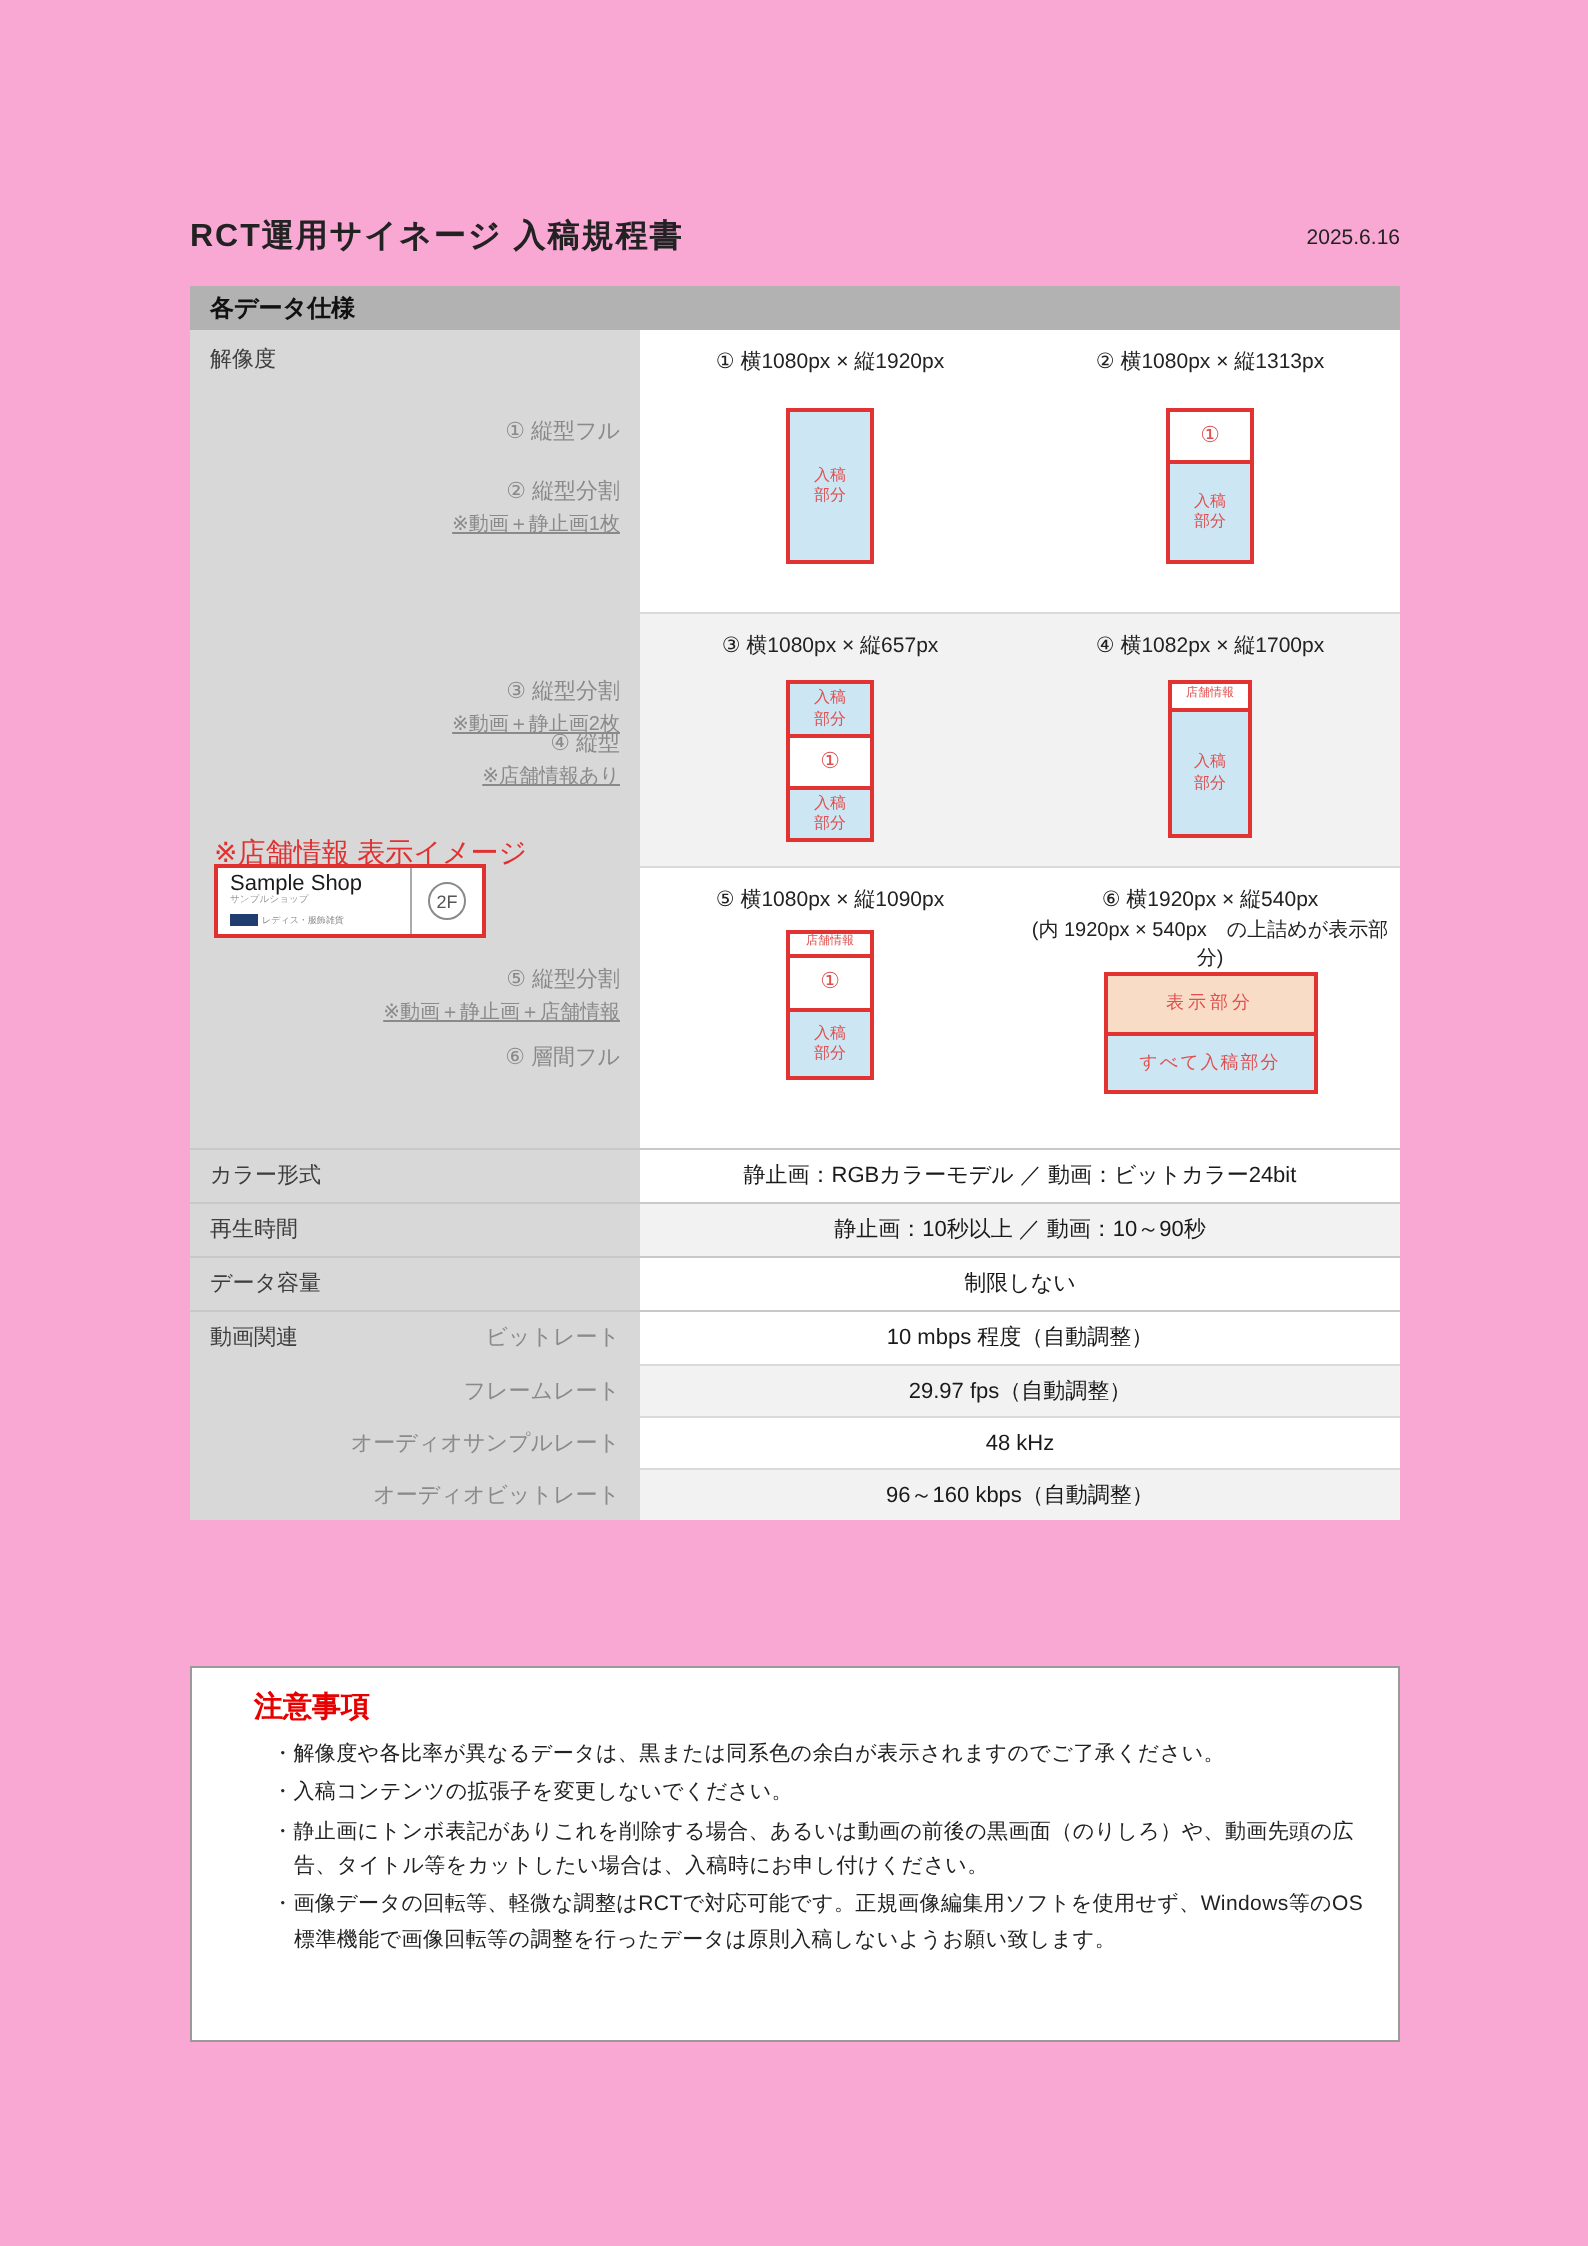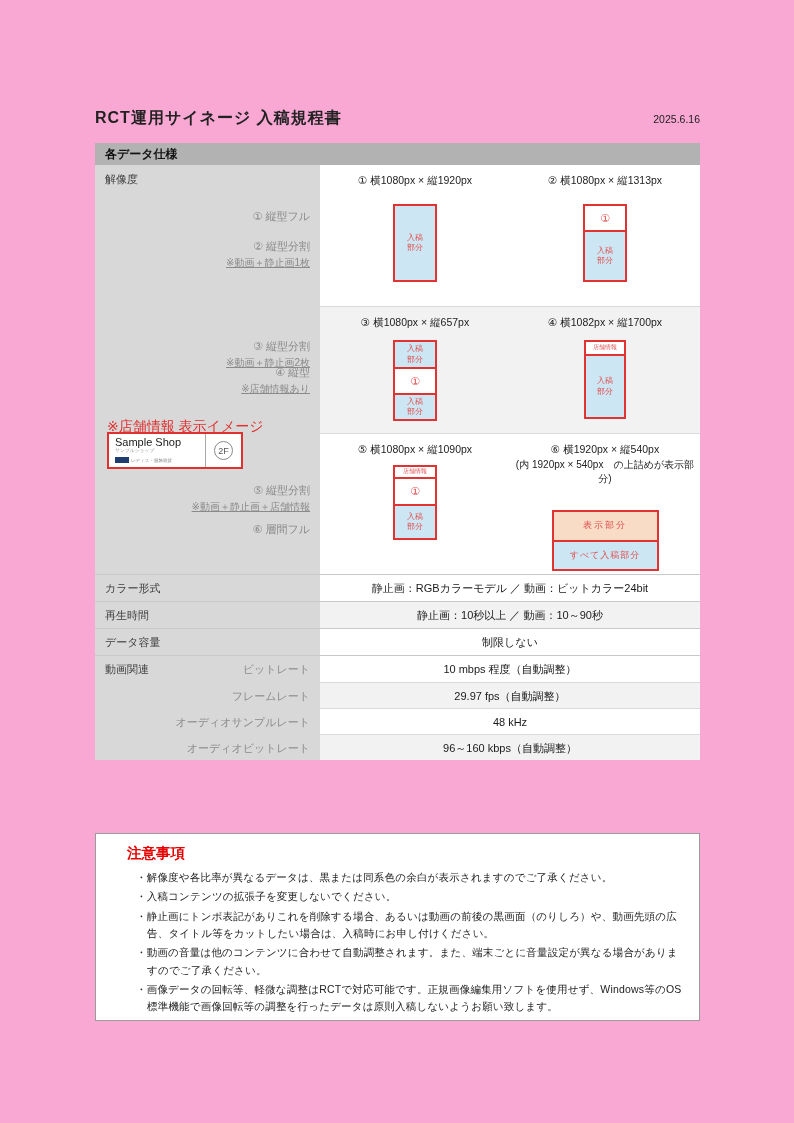--- a/index.html
+++ b/index.html
@@ -66,21 +66,21 @@
   .w2 { display:inline-block; width:2.3em; word-break:break-all; }
   .box1 { width:44px; height:78px; margin-top:16px; }
   .box2 { width:44px; height:78px; margin-top:16px; }
   .box2 .t { height:24px; }
   .box3 { width:44px; height:81px; margin-top:10px; }
   .box3 .t { height:25px; } .box3 .m { height:26px; }
   .box4 { width:42px; height:79px; margin-top:10px; }
   .box4 .t { height:12px; }
   .box5 { width:44px; height:75px; margin-top:8px; }
   .box5 .t { height:10px; } .box5 .m { height:27px; }
-  .box6 { width:107px; height:61px; margin-top:24px; }
+  .box6 { width:107px; height:61px; margin-top:0; }
   .box6 .t { height:28px; background:#f8dcc6; font-size:9px; letter-spacing:2px; }
   .box6 .b { font-size:9px; letter-spacing:1px; }
 
   
   .notes { position:absolute; left:95px; top:833px; width:605px; height:188px; border:1px solid #9a9a9a; padding:8px 14px 6px 29px; background:#fff; }
   .notes-title { color:#e60000; font-size:14.5px; font-weight:bold; margin:2px 0 6px 2px; }
   .notes ul { list-style:none; }
   .notes li { font-size:10.5px; line-height:1.65; padding-left:22px; text-indent:-11px; color:#222; margin:2px 0; letter-spacing:0.2px; }
 </style>
 </head>
@@ -252,18 +252,17 @@
       </div>
     </div>
   </div>
 
   <div class="notes">
     <div class="notes-title">注意事項</div>
     <ul>
       <li>・解像度や各比率が異なるデータは、黒または同系色の余白が表示されますのでご了承ください。</li>
       <li>・入稿コンテンツの拡張子を変更しないでください。</li>
       <li>・静止画にトンボ表記がありこれを削除する場合、あるいは動画の前後の黒画面（のりしろ）や、動画先頭の広告、タイトル等をカットしたい場合は、入稿時にお申し付けください。</li>
-      <li>・動画の音量は他のコンテンツに合わせて自動調整されます。また、端末ごとに音量設定が異なる場合がありますのでご了承ください。</li>
       <li>・画像データの回転等、軽微な調整はRCTで対応可能です。正規画像編集用ソフトを使用せず、Windows等のOS標準機能で画像回転等の調整を行ったデータは原則入稿しないようお願い致します。</li>
     </ul>
   </div>
 
 </div>
 
 </body></html>

